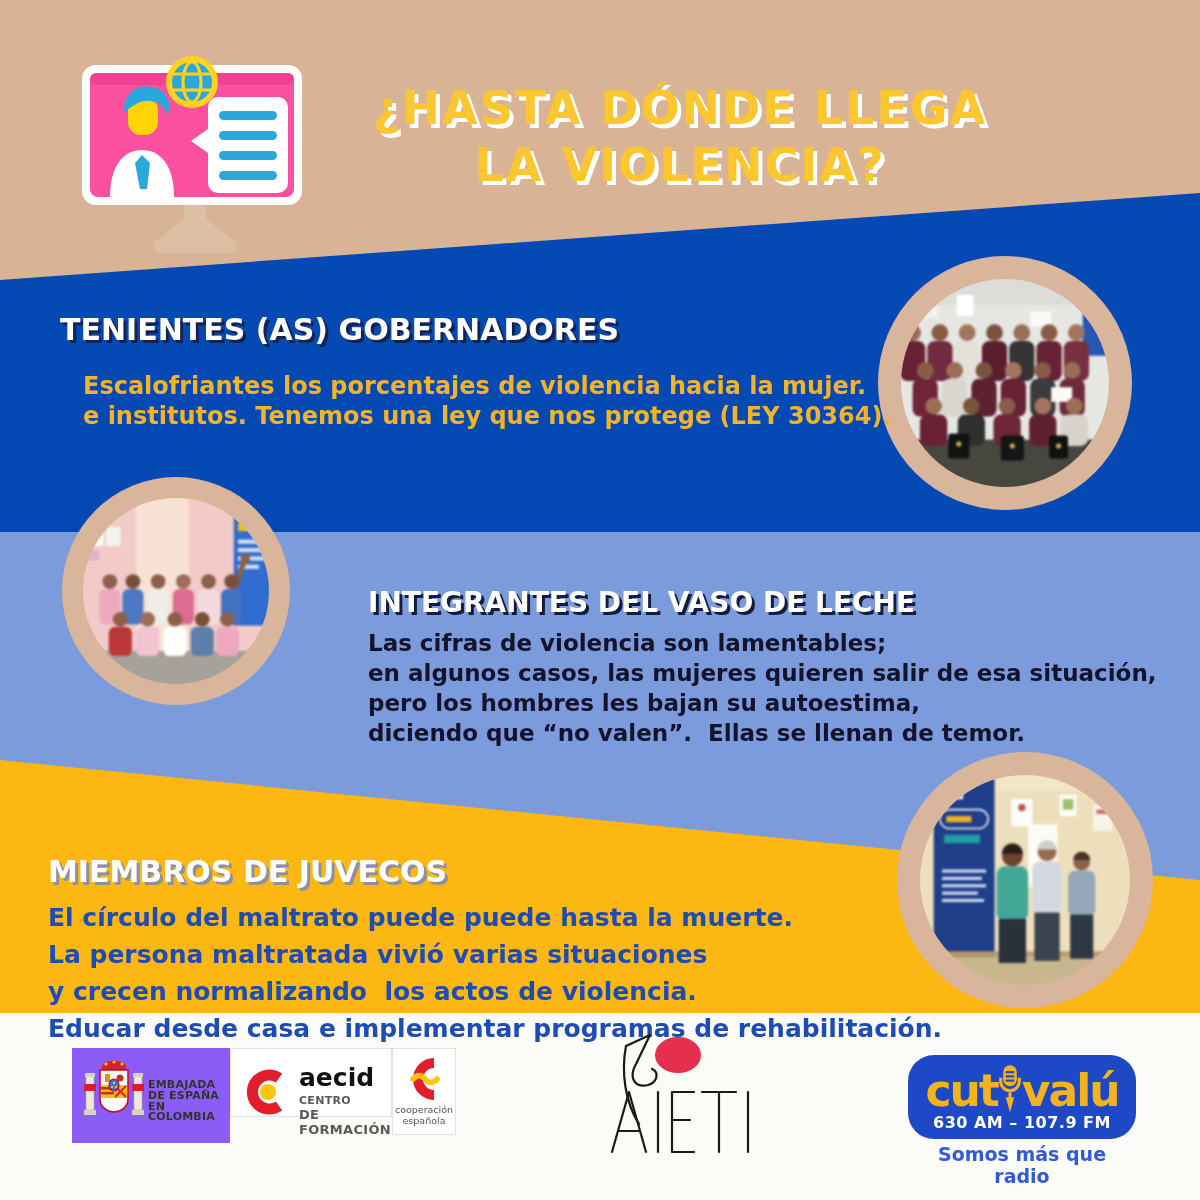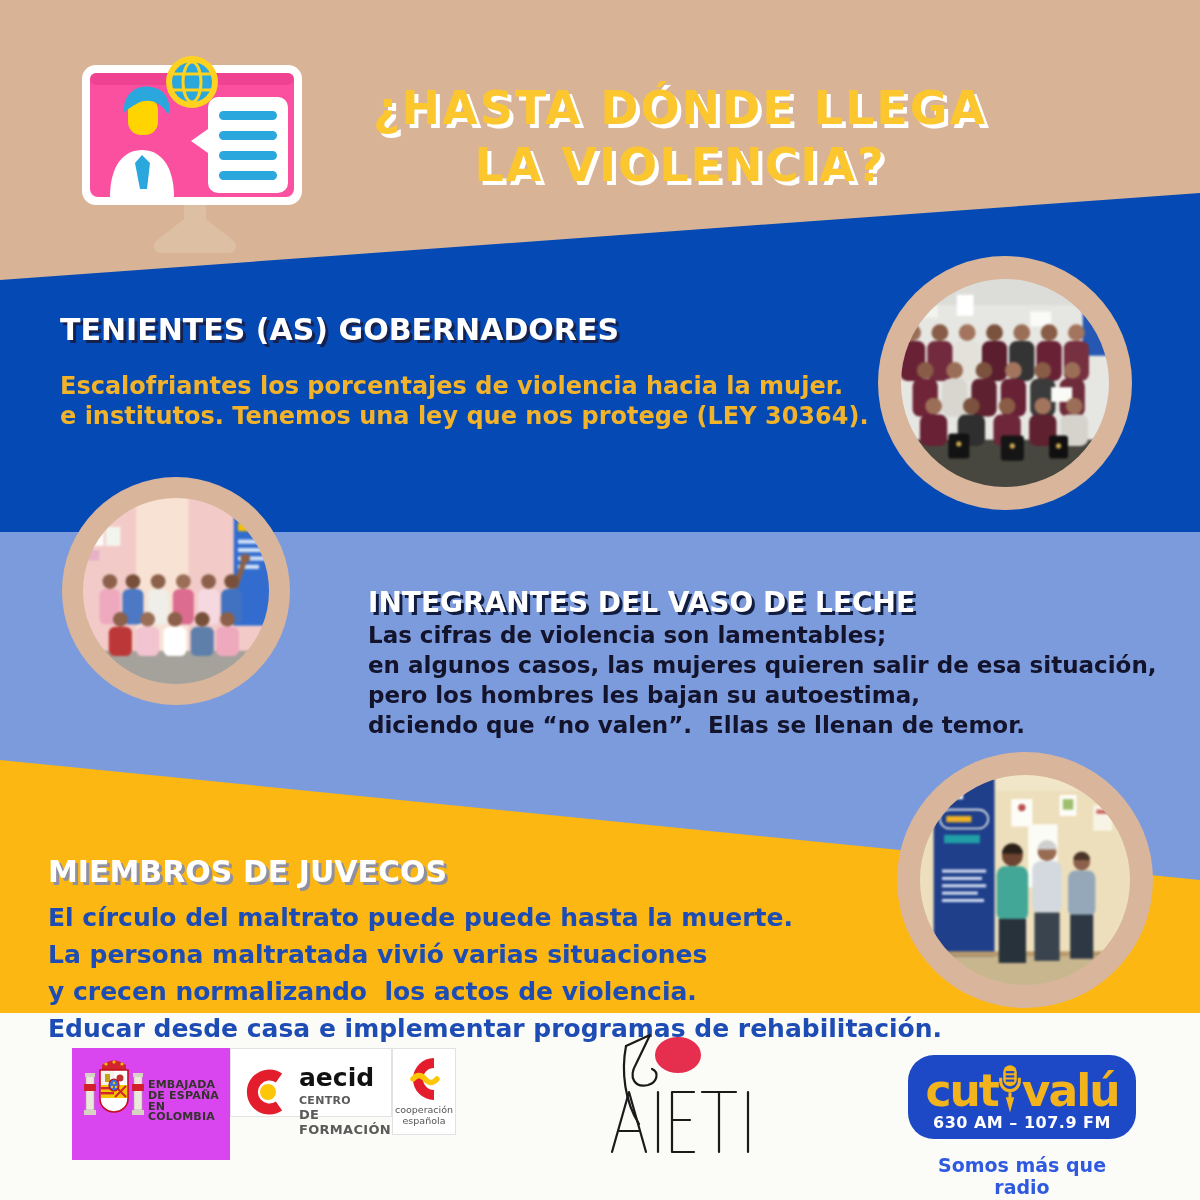--- a/index.html
+++ b/index.html
@@ -22,42 +22,42 @@
     text-shadow:4px 4px 0 #ffffff;}
 
   .monitor-wrap{position:absolute;left:80px;top:55px;width:230px;height:205px;z-index:4;}
 
   .sec{position:absolute;z-index:4;}
   .sec h2{margin:0;font-weight:bold;white-space:pre;}
   .sec .body-line{font-weight:bold;white-space:pre;}
 
   .sec1{left:60px;top:312px;}
   .sec1 h2{font-size:30px;color:#ffffff;text-shadow:3px 3px 0 #16214d;}
-  .sec1 .lines{margin-top:24px;font-size:24px;line-height:30px;color:#f2b32a;}
+  .sec1 .lines{margin-top:24px;font-size:24px;line-height:30px;color:#f2b32a;margin-left:23px;}
 
   .sec2{left:368px;top:586px;}
   .sec2 h2{font-size:28px;color:#ffffff;text-shadow:3px 3px 0 #121c3e;}
-  .sec2 .lines{margin-top:1px;font-size:23px;line-height:30px;color:#13132b;}
+  .sec2 .lines{margin-top:9px;font-size:23px;line-height:30px;color:#13132b;}
 
   .sec3{left:48px;top:854px;}
   .sec3 h2{font-size:30px;color:#ffffff;text-shadow:3px 3px 0 #8f8f9f;}
   .sec3 .lines{margin-top:10px;font-size:25px;line-height:37px;color:#1d4cb5;}
 
   .photo-ring{position:absolute;border-radius:50%;background:#d9b59b;z-index:3;}
   .ring1{left:878px;top:256px;width:254px;height:254px;}
   .ring2{left:62px;top:477px;width:228px;height:228px;}
   .ring3{left:897px;top:752px;width:256px;height:256px;}
   .photo{position:absolute;border-radius:50%;overflow:hidden;}
   .ring1 .photo{inset:23px;}
   .ring2 .photo{inset:21px;}
   .ring3 .photo{inset:23px;}
   .photo svg{width:100%;height:100%;display:block;filter:blur(1.1px) saturate(.95);transform:scale(1.05);}
 
   
-  .embassy-box{position:absolute;left:72px;top:1048px;width:158px;height:112px;background:#d946ef;z-index:4;}
+  .embassy-box{position:absolute;left:72px;top:1048px;width:158px;height:95px;background:#8b5cf6;z-index:4;}
   .embassy-coat{position:absolute;left:12px;top:10px;}
   .embassy-text{position:absolute;left:76px;top:32px;font-size:11px;line-height:10.8px;
     font-weight:bold;color:#33332b;letter-spacing:.2px;}
   .aecid-box{position:absolute;left:230px;top:1048px;width:162px;height:69px;background:#fff;
     border:1px solid #e2e2e2;box-sizing:border-box;z-index:4;}
   .aecid-c{position:absolute;left:14px;top:20px;}
   .aecid-name{position:absolute;left:68px;top:14px;font-size:25px;font-weight:bold;color:#111;}
   .aecid-sub1{position:absolute;left:68px;top:45px;font-size:11px;font-weight:bold;color:#5a5a5a;letter-spacing:.3px;}
   .aecid-sub2{position:absolute;left:68px;top:58px;font-size:13px;font-weight:bold;color:#5a5a5a;letter-spacing:.3px;}
   .coop-box{position:absolute;left:392px;top:1048px;width:64px;height:87px;background:#fff;
@@ -67,21 +67,21 @@
 
   .aieti{position:absolute;left:598px;top:1030px;z-index:4;}
 
   .cutivalu{position:absolute;left:908px;top:1055px;width:228px;z-index:4;text-align:center;}
   .cuti-box{position:relative;width:228px;height:84px;background:#1d49c6;border-radius:26px;}
   .cuti-name{position:absolute;left:0;right:0;top:8px;color:#f2b31d;font-weight:bold;
     font-size:44px;letter-spacing:-2px;line-height:44px;}
   .cuti-name .mic{vertical-align:-7px;margin:0 1px;}
   .cuti-freq{position:absolute;left:0;right:0;top:58px;color:#fff;font-weight:bold;
     font-size:16px;letter-spacing:.5px;}
-  .cuti-tagline{margin-top:15px;color:#2f5ae0;font-weight:bold;font-size:19px;}
+  .cuti-tagline{margin-top:4px;color:#2f5ae0;font-weight:bold;font-size:19px;}
 </style>
 </head>
 <body>
 
 <div class="poster">
 
   <div class="band band-blue"></div>
   <div class="band band-tan"></div>
   <div class="band band-peri"></div>
   <div class="band band-yellow"></div>

